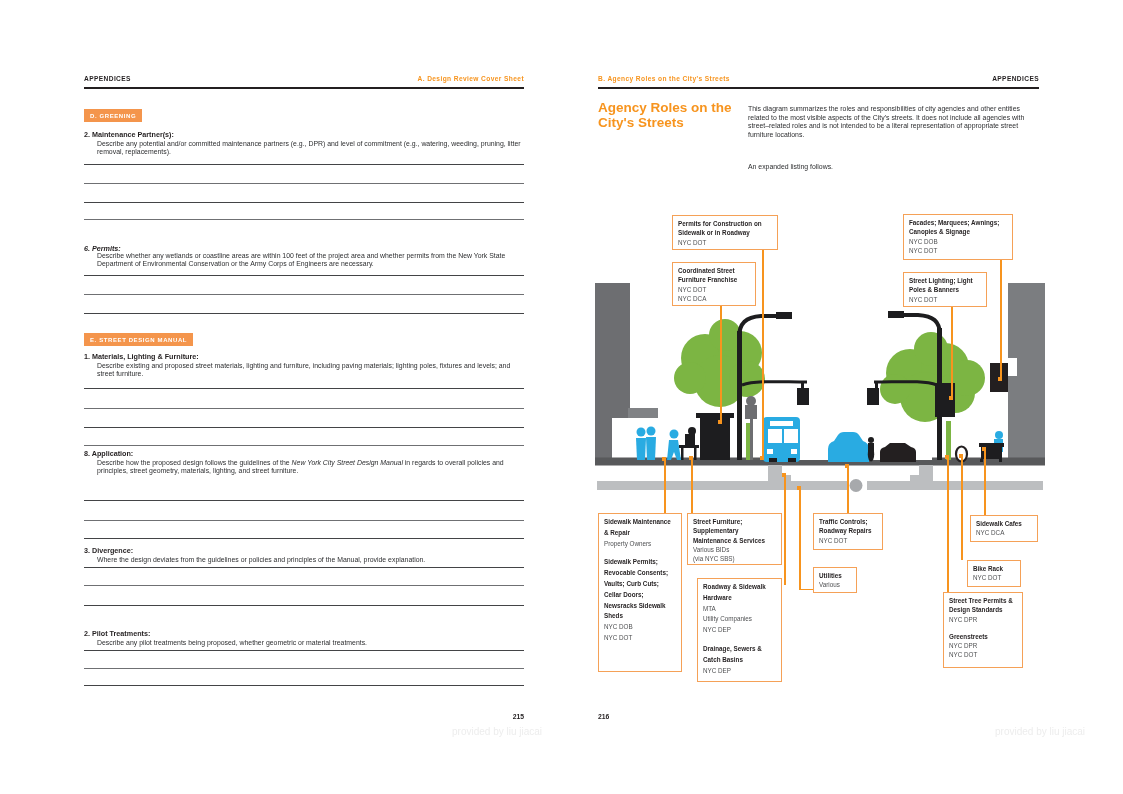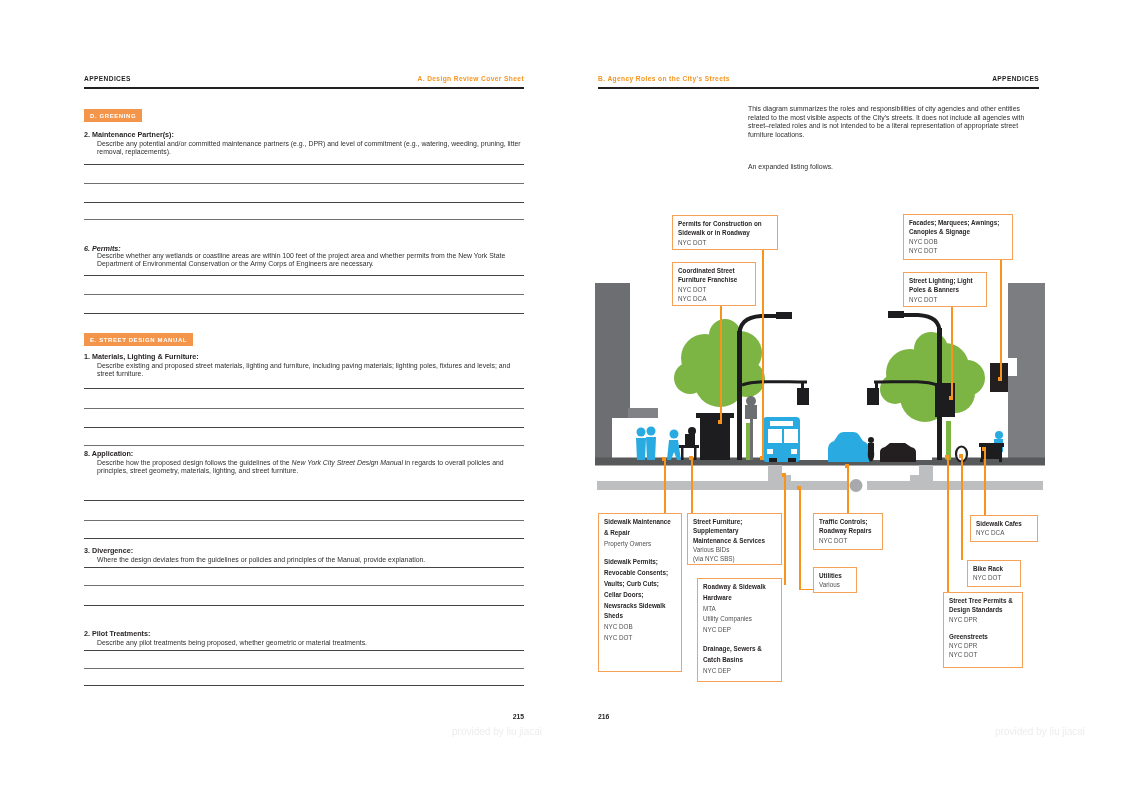--- a/index.html
+++ b/index.html
@@ -85,20 +85,21 @@
   <div class="rule" style="top:650px;"></div>
   <div class="rule lt" style="top:668px;"></div>
   <div class="rule" style="top:685px;"></div>
 
   <div class="pgnum" style="left:484px;width:40px;text-align:right;">215</div>
 
   <div class="ph orange" style="left:598px;">B. Agency Roles on the City's Streets</div>
   <div class="ph" style="left:899px;width:140px;text-align:right;">APPENDICES</div>
   <div class="hr-rule" style="left:598px;width:441px;"></div>
 
+  <div class="rp-title">Agency Roles on the City's Streets</div>
   <div class="rp-intro">This diagram summarizes the roles and responsibilities of city agencies and other entities related to the most visible aspects of the City's streets. It does not include all agencies with street–related roles and is not intended to be a literal representation of appropriate street furniture locations.</div>
   <div class="rp-intro2">An expanded listing follows.</div>
 
   <svg id="scene" width="450" height="210" viewBox="0 0 450 210">
 
     <g>
       <rect x="0" y="0" width="35" height="179" fill="#6D6E71"></rect>
       <rect x="17" y="135" width="18" height="44" fill="#ffffff"></rect>
       <rect x="33" y="125" width="30" height="10" fill="#808285"></rect>
       <rect x="413" y="0" width="37" height="179" fill="#7B7D80"></rect>

